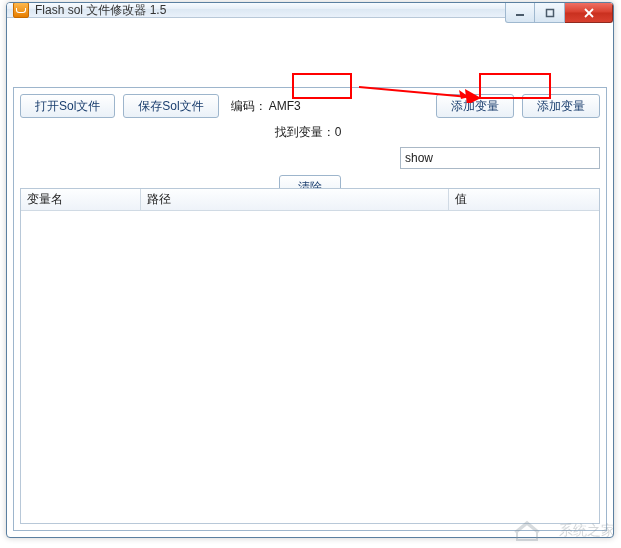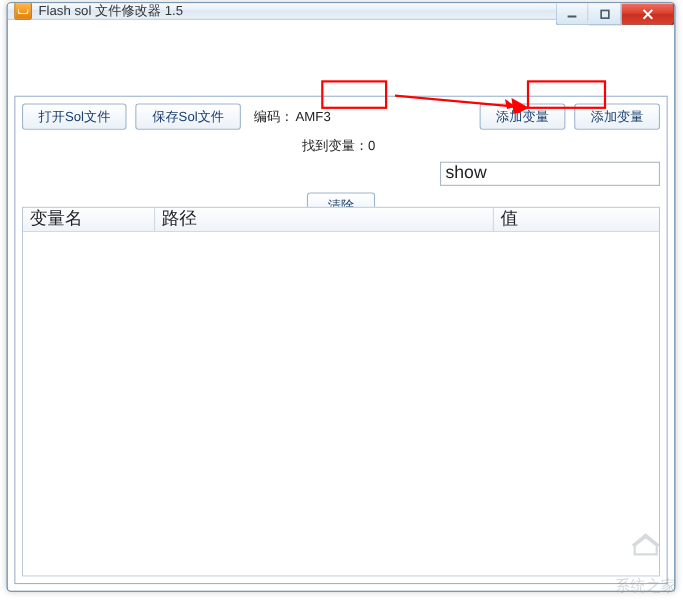--- a/index.html
+++ b/index.html
@@ -116,21 +116,21 @@
     width: 200px;
     height: 22px;
     border: 1px solid #aab8c6;
     background: #fff;
     position: relative;
   }
   .search-input-wrap input {
     width: 100%; height: 100%;
     border: none; outline: none;
     padding: 0 4px;
-    font-size: 16px;
+    font-size: 12px;
     font-family: Tahoma, "Microsoft YaHei", sans-serif;
     color: #222;
     background: transparent;
   }
   .highlight-red {
     position: absolute;
     border: 2px solid #ff0000;
     pointer-events: none;
     z-index: 20;
   }
@@ -155,41 +155,40 @@
     height: 22px;
     display: flex;
     background: linear-gradient(to bottom, #fdfeff, #eef3f9);
     border-bottom: 1px solid #d0dae4;
   }
   .th {
     border-right: 1px solid #d0dae4;
     display: flex; align-items: center;
     padding: 0 6px;
     color: #222;
-    font-size: 16px;
+    font-size: 12px;
   }
   .th.c1 { width: 120px; }
   .th.c2 { flex: 1 1 auto; }
   .th.c3 { width: 150px; border-right: none; }
   .table-body {
     position: absolute;
     left: 0; right: 0; top: 22px; bottom: 0;
     overflow: auto;
     background: #fff;
   }
 
   .watermark {
     position: absolute;
     right: 6px; bottom: 6px;
     color: rgba(130,140,150,0.35);
     font-size: 14px;
     display: flex; align-items: center; gap: 18px;
     pointer-events: none;
     z-index: 30;
-    flex-direction: column;
   }
   .watermark svg { opacity: 0.35; }
 </style>
 </head>
 <body>
 
 <div class="window">
 
   <div class="titlebar">
     <span class="icon-wrap"></span>

